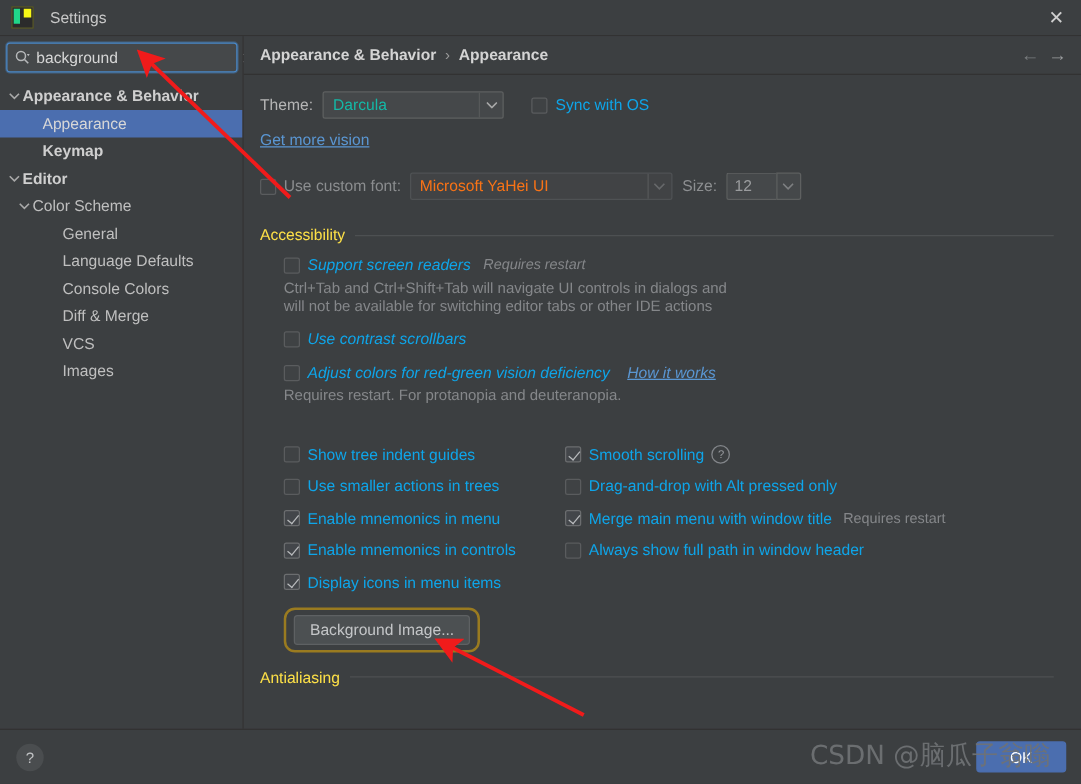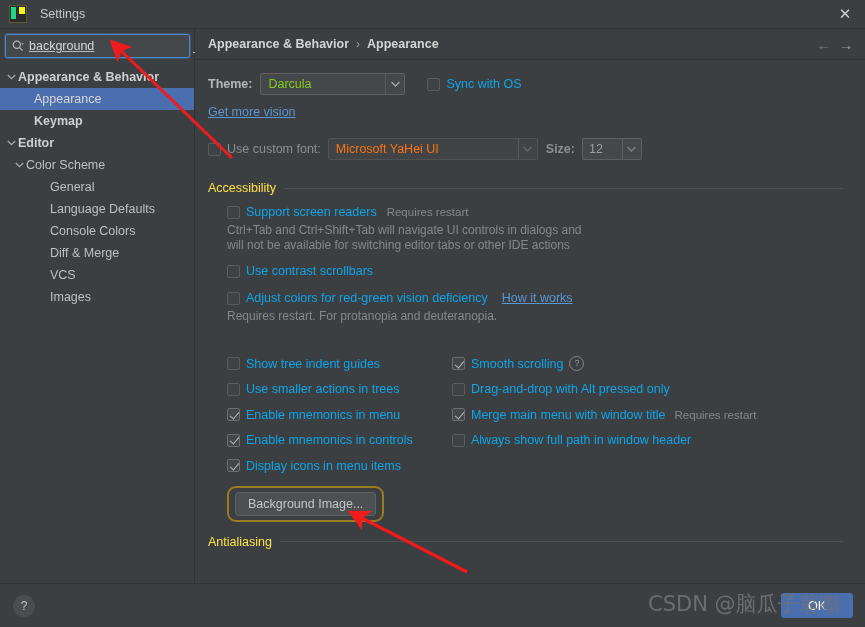--- a/index.html
+++ b/index.html
@@ -76,21 +76,20 @@
   .leftpane {
     width: 194px;
     flex: 0 0 194px;
     background: #3c3f41;
     display: flex;
     flex-direction: column;
     border-right: 1px solid #323232;
   }
   .search-wrap {
     padding: 5px 4px 5px 5px;
-    text-decoration: underline;
   }
   .searchbox {
     height: 22px;
     background: #45484a;
     border: 1px solid #4a88c7;
     border-radius: 3px;
     display: flex;
     align-items: center;
     padding: 0 4px 0 5px;
     box-shadow: 0 0 0 1px rgba(74,136,199,0.35);
@@ -186,32 +185,32 @@
     padding: 10px 22px 0 13px;
     overflow: hidden;
     position: relative;
   }
 
   .row {
     display: flex;
     align-items: center;
   }
   .theme-row { margin-top: 2px; height: 24px; }
-  .lbl { color: #b6b6b6; font-size: 12.5px; font-weight: bold; }
+  .lbl { color: #b6b6b6; font-size: 12.5px; }
   .lbl.dim { color: #8d8f91; }
 
   .combo {
     height: 22px;
     background: #45484a;
     border: 1px solid #5e6060;
     border-radius: 2px;
     display: inline-flex;
     align-items: center;
     padding-left: 7px;
-    color: #84cc16;
+    color: #14b8a6;
     font-size: 12.5px;
     box-sizing: border-box;
   }
   .combo .cval { flex: 1 1 auto; overflow: hidden; white-space: nowrap; }
   .combo .arrow {
     width: 18px; flex: 0 0 18px;
     display: flex; align-items: center; justify-content: center;
     color: #a7a7a7;
   }
   .combo.disabled { color: #f97316; border-color: #4f5254; background: #414345; }
@@ -288,21 +287,21 @@
     color: #fde047;
     font-size: 12.5px;
     padding-right: 8px;
     white-space: nowrap;
   }
   .group-line {
     flex: 1 1 auto;
     height: 1px;
     background: #4d5052;
   }
-  .group-body { padding-left: 19px; padding-top: 6px; }
+  .group-body { padding-left: 19px; padding-top: 6px; font-style: italic; }
 
   .helper-text {
     color: #85878a;
     font-size: 12px;
     line-height: 15px;
     padding-left: 19px;
     margin-top: 1px;
   }
   .sub-note {
     color: #85878a;

